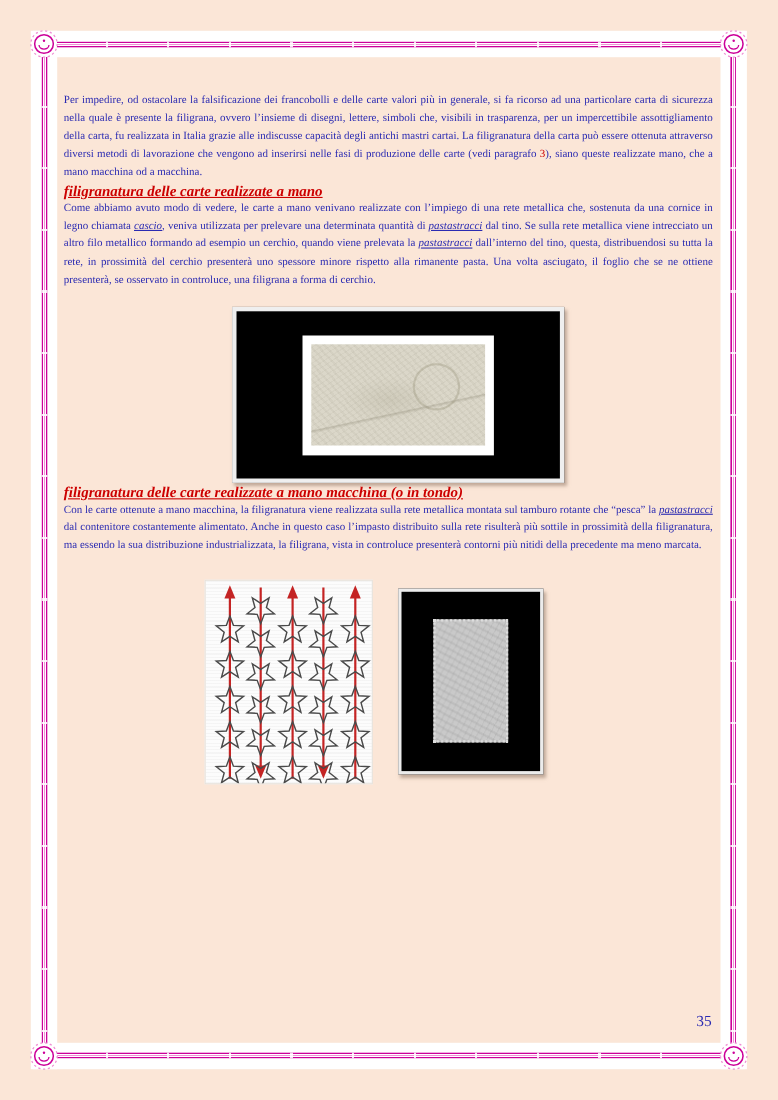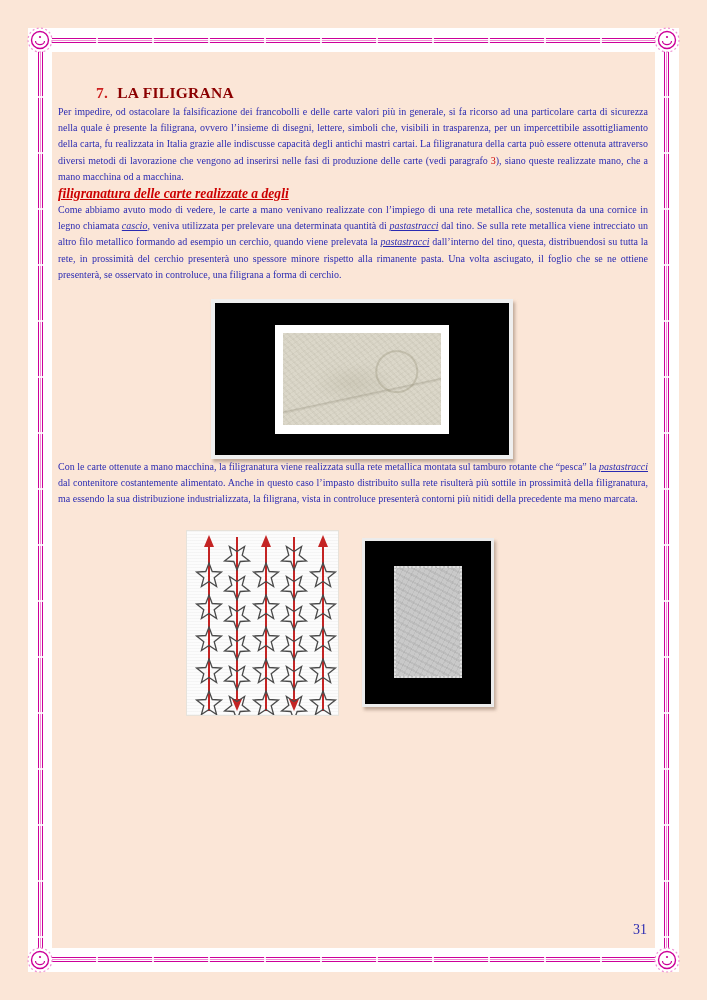--- a/index.html
+++ b/index.html
@@ -106,36 +106,34 @@
 <svg class="corner br" viewBox="0 0 28 28">
   <circle cx="14" cy="14" r="12" fill="#ffffff" stroke="#ef8fd4" stroke-width="1.2" stroke-dasharray="2 2.4"></circle>
   <circle cx="14" cy="14" r="8.5" fill="#ffffff" stroke="#cc0099" stroke-width="1.4"></circle>
   <path d="M9.5,15 a4.5,3.6 0 0 0 9,0" fill="none" stroke="#cc0099" stroke-width="1.2"></path>
   <circle cx="14" cy="11" r="1.1" fill="#cc0099"></circle>
 </svg>
 
 <div class="content">
   <div class="textcol">
 
-    <h2 class="title">
-      <span class="num">7.</span><span class="ttl">LA FILIGRANA</span>
-    </h2>
 
     <p class="body"><span>Per impedire, od ostacolare la falsificazione dei francobolli e delle carte valori più in generale, si fa ricorso ad una particolare carta di sicurezza nella quale è presente la filigrana, ovvero l’insieme di disegni, lettere, simboli che, visibili in trasparenza, per un impercettibile assottigliamento della carta, fu realizzata in Italia grazie alle indiscusse capacità degli antichi mastri cartai. La filigranatura della carta può essere ottenuta attraverso diversi metodi di lavorazione che vengono ad inserirsi nelle fasi di produzione delle carte (vedi paragrafo </span><span style="color: rgb(204, 0, 0);">3</span><span>), siano queste realizzate mano, che a mano macchina od a macchina.</span></p>
 
-    <h3 class="subhead sp1">filigranatura delle carte realizzate a degli</h3>
+    <h3 class="subhead sp1">filigranatura delle carte realizzate a mano</h3>
 
     <p class="body sp2"><span>Come abbiamo avuto modo di vedere, le carte a mano venivano realizzate con l’impiego di una rete metallica che, sostenuta da una cornice in legno chiamata </span><span class="it">cascio</span><span>, veniva utilizzata per prelevare una determinata quantità di </span><span class="it">pastastracci</span><span> dal tino. Se sulla rete metallica viene intrecciato un altro filo metallico formando ad esempio un cerchio, quando viene prelevata la </span><span class="it">pastastracci</span><span> dall’interno del tino, questa, distribuendosi su tutta la rete, in prossimità del cerchio presenterà uno spessore minore rispetto alla rimanente pasta. Una volta asciugato, il foglio che se ne ottiene presenterà, se osservato in controluce, una filigrana a forma di cerchio.</span></p>
 
     <div class="fig1">
       <div class="paper-mat">
         <div class="paper"></div>
       </div>
     </div>
 
+    <h3 class="subhead sp3">filigranatura delle carte realizzate a mano macchina (o in tondo)</h3>
 
     <p class="body sp4"><span>Con le carte ottenute a mano macchina, la filigranatura viene realizzata sulla rete metallica montata sul tamburo rotante che “pesca” la </span><span class="it">pastastracci</span><span> dal contenitore costantemente alimentato. Anche in questo caso l’impasto distribuito sulla rete risulterà più sottile in prossimità della filigranatura, ma essendo la sua distribuzione industrializzata, la filigrana, vista in controluce presenterà contorni più nitidi della precedente ma meno marcata.</span></p>
 
     <div class="figrow">
       <svg class="fig-stars" viewBox="0 0 151 184">
         <defs>
           <path id="star" d="M0,-13 L3.2,-4.5 L12.4,-4 L5.2,1.7 L7.6,10.5 L0,5.5 L-7.6,10.5 L-5.2,1.7 L-12.4,-4 L-3.2,-4.5 Z" fill="none" stroke="#4a4a4a" stroke-width="1.3"></path>
           <g id="arrow-up">
             <line x1="0" y1="180" x2="0" y2="14" stroke="#c42424" stroke-width="2"></line>
             <polygon points="0,4 -5,16 5,16" fill="#c42424"></polygon>
@@ -181,14 +179,14 @@
           <use href="#star" transform="translate(107,176) rotate(180)"></use>
       </svg>
 
       <div class="fig-stamp">
         <div class="stamp"></div>
       </div>
     </div>
 
   </div>
 
-  <div class="pagenum">31</div>
+  <div class="pagenum">35</div>
 </div>
 
 </body></html>

